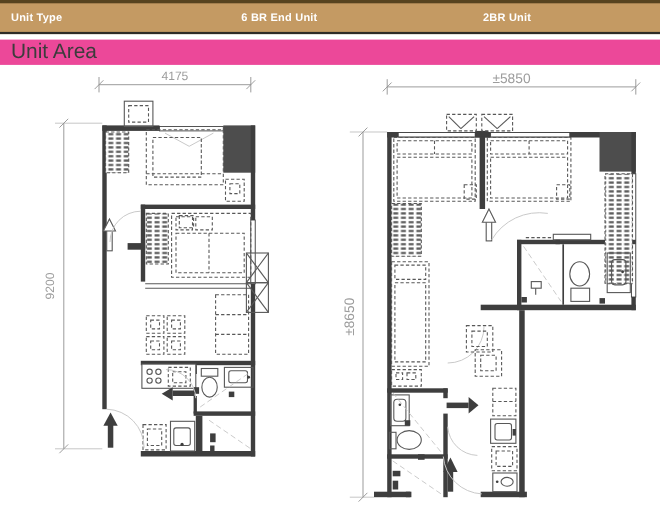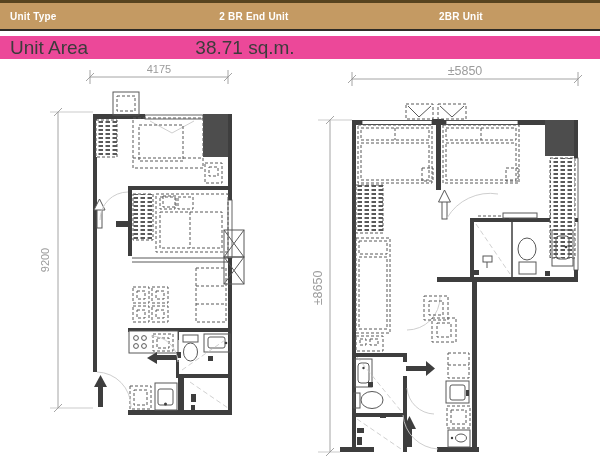--- a/index.html
+++ b/index.html
@@ -38,26 +38,25 @@
   .dimtext{fill:#9c9c9c;font-size:11px;font-family:"Liberation Sans",sans-serif;}
   .dimtext-lg{fill:#9c9c9c;font-size:12.5px;font-family:"Liberation Sans",sans-serif;}
   .dk{fill:#3e3e3e;}
 </style>
 </head>
 <body>
 
 <div class="spec-table">
   <div class="hdr">
     <div class="c1">Unit Type</div>
-    <div class="c2">2 BR End Unit</div>
+    <div class="c2">6 BR End Unit</div>
     <div class="c3">2BR Unit</div>
   </div>
   <div class="row">
     <div class="c1">Unit Area</div>
-    <div class="c3">38.71 sq.m.</div>
   </div>
 </div>
 
 <svg width="600" height="403" viewBox="0 59 600 403">
   <defs>
     <pattern id="hatch" width="7" height="4" patternUnits="userSpaceOnUse">
       <rect width="7" height="4" fill="#ffffff"></rect>
       <rect x="0.5" y="1" width="4.5" height="2" fill="#5a5a5a"></rect>
     </pattern>
   </defs>

